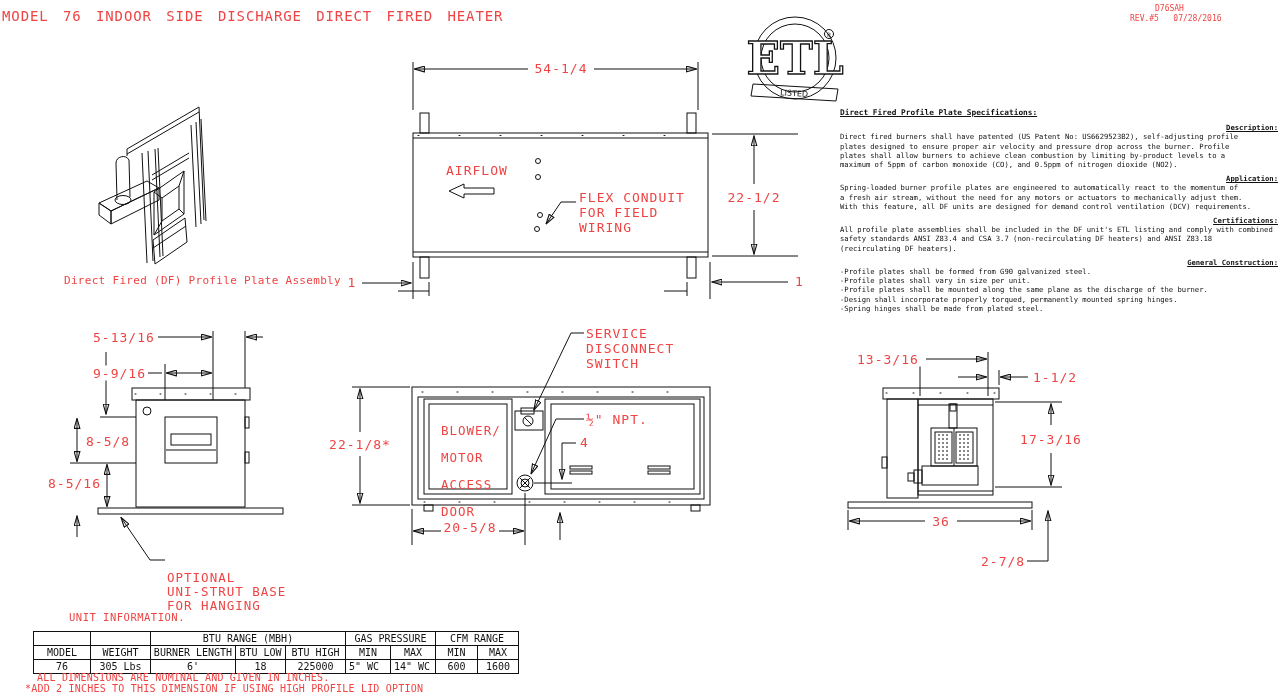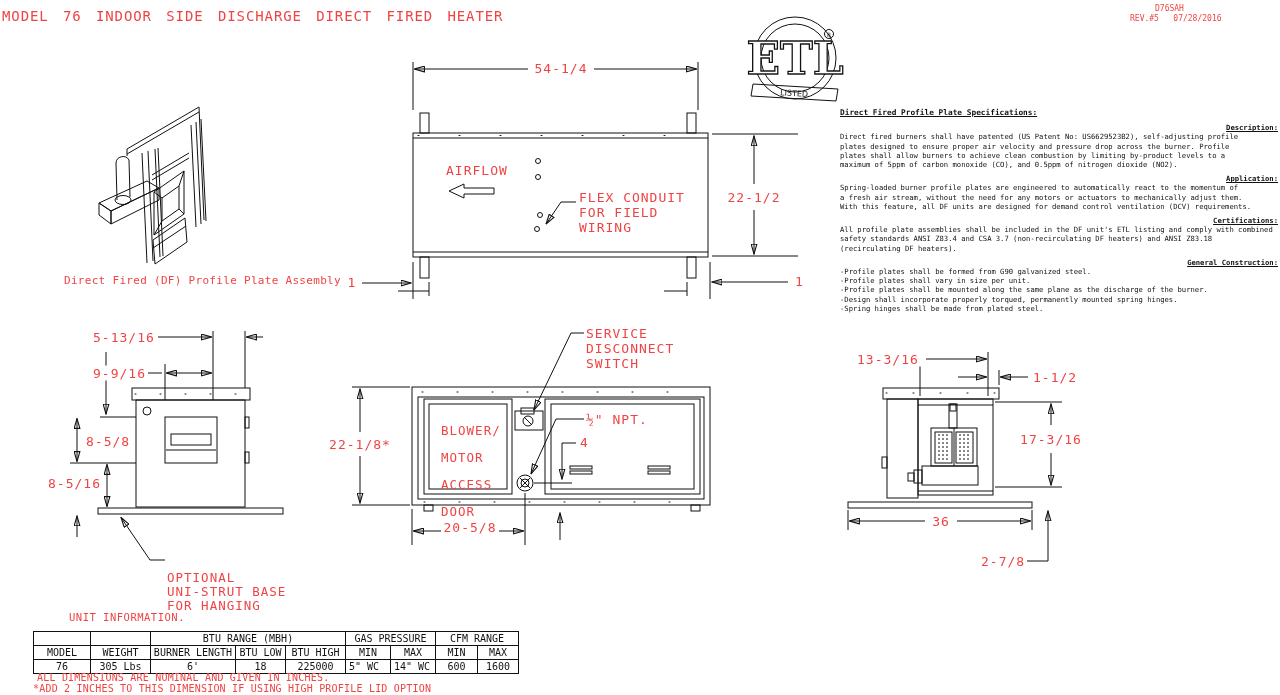--- a/index.html
+++ b/index.html
@@ -360,15 +360,15 @@
     <td>225000</td>
     <td class="al">5" WC</td>
     <td class="al">14" WC</td>
     <td>600</td>
     <td>1600</td>
   </tr>
 </tbody>
     </table>
 
 <div class="lbl notes" style="left:37px;top:673px;">ALL DIMENSIONS ARE NOMINAL AND GIVEN IN INCHES.</div>
-<div class="lbl notes" style="left:33px;top:684px;">*ADD 2 INCHES TO THIS DIMENSION IF USING HIGH PROFILE LID OPTION</div>
+<div class="lbl notes" style="left:25px;top:684px;">*ADD 2 INCHES TO THIS DIMENSION IF USING HIGH PROFILE LID OPTION</div>
 
 </div>
 
 </body></html>

